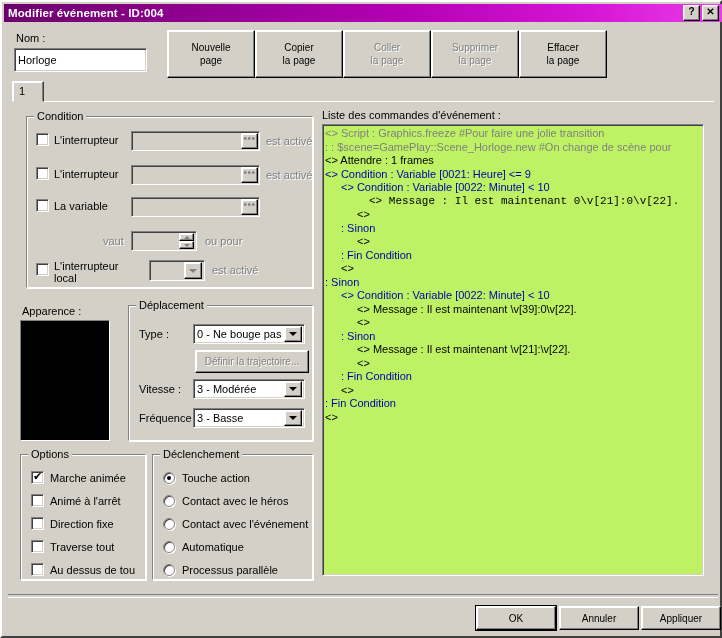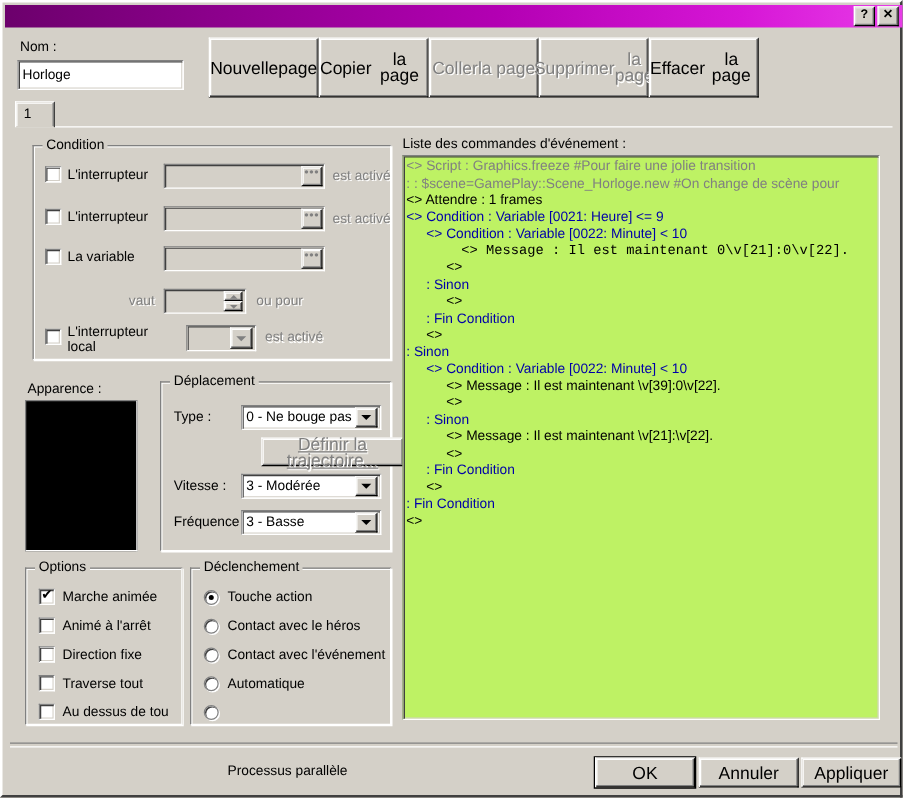--- a/index.html
+++ b/index.html
@@ -38,23 +38,23 @@
     border: 1px solid; border-color: #ffffff #000000 #000000 #ffffff;
     box-shadow: inset -1px -1px 0 #808080, inset 1px 1px 0 #dfdfdf;
     font-size: 10px; font-weight: bold; line-height: 12px; text-align: center;
     color: #000; font-family: "Liberation Sans", sans-serif; cursor: default;
   }
   
   .btn {
     background: #d4d0c8;
     border: 1px solid; border-color: #ffffff #000000 #000000 #ffffff;
     box-shadow: inset -1px -1px 0 #808080, inset 1px 1px 0 #ffffff;
-    font-family: "Liberation Sans", sans-serif; font-size: 14px;
+    font-family: "Liberation Sans", sans-serif; font-size: 10px;
     color: #000; text-align: center; cursor: default;
-    display: flex; flex-direction: row; align-items: center; justify-content: center;
+    display: flex; flex-direction: column; align-items: center; justify-content: center;
     line-height: 13px;
   }
   .btn.disabled { color: #808080; text-shadow: 1px 1px 0 #ffffff; }
   .btn.default { box-shadow: inset -1px -1px 0 #808080, inset 1px 1px 0 #ffffff, 0 0 0 1px #000; }
   .field {
     background: #ffffff;
     border: 1px solid; border-color: #808080 #ffffff #ffffff #808080;
     box-shadow: inset 1px 1px 0 #404040, inset -1px -1px 0 #d4d0c8;
     font-family: "Liberation Sans", sans-serif; font-size: 11px;
     padding: 2px 3px; box-sizing: border-box; color: #000;
@@ -170,20 +170,21 @@
     position: absolute; left: 6px; top: 592px; width: 710px; height: 2px;
     border-top: 1px solid #808080; border-bottom: 1px solid #ffffff;
   }
 </style>
 </head>
 <body>
 
 <div class="window">
 
   <div class="titlebar">
+    <span class="title-text">Modifier événement - ID:004</span>
     <span class="title-btns">
       <span class="tbtn">?</span>
       <span class="tbtn">✕</span>
     </span>
   </div>
 
   <div class="lbl" style="left:14px; top:30px;">Nom :</div>
   <div class="field" style="position:absolute; left:12px; top:46px; width:133px; height:24px; line-height:19px;">Horloge</div>
 
   <div class="btn" style="position:absolute; left:165px; top:28px; width:86px; height:46px;">
@@ -263,21 +264,21 @@
     <span class="glabel">Déplacement</span>
 
     <span class="lbl" style="left:10px; top:22px;">Type :</span>
     <span class="combo" style="left:64px; top:18px; width:112px; height:20px;">
       <span class="ctext">0 - Ne bouge pas</span>
       <span class="arrow">
           <i></i>
         </span>
     </span>
 
-    <span class="btn disabled" style="position:absolute; left:80px; top:44px; width:112px; height:21px; display:flex;text-decoration:underline;">Définir la trajectoire...</span>
+    <span class="btn disabled" style="position:absolute; left:66px; top:44px; width:112px; height:21px; display:flex;">Définir la trajectoire...</span>
 
     <span class="lbl" style="left:10px; top:77px;">Vitesse :</span>
     <span class="combo" style="left:64px; top:73px; width:112px; height:20px;">
       <span class="ctext">3 - Modérée</span>
       <span class="arrow">
           <i></i>
         </span>
     </span>
 
     <span class="lbl" style="left:10px; top:106px;">Fréquence :</span>
@@ -307,21 +308,21 @@
     <span class="glabel">Déclenchement</span>
     <span class="rb sel" style="left:10px; top:17px;"></span>
     <span class="lbl" style="left:29px; top:17px;">Touche action</span>
     <span class="rb" style="left:10px; top:40px;"></span>
     <span class="lbl" style="left:29px; top:40px;">Contact avec le héros</span>
     <span class="rb" style="left:10px; top:63px;"></span>
     <span class="lbl" style="left:29px; top:63px;">Contact avec l'événement</span>
     <span class="rb" style="left:10px; top:86px;"></span>
     <span class="lbl" style="left:29px; top:86px;">Automatique</span>
     <span class="rb" style="left:10px; top:109px;"></span>
-    <span class="lbl" style="left:29px; top:109px;margin-top:47px;">Processus parallèle</span>
+    <span class="lbl" style="left:29px; top:109px;">Processus parallèle</span>
   </div>
 
   <div class="lbl" style="left:320px; top:107px;">Liste des commandes d'événement :</div>
   <div class="listwrap">
     <div class="lines" id="cmd-lines">
         <div class="ln c-gray" style="padding-left: 0px;"><span class="dm">&lt;&gt;</span><span> Script : Graphics.freeze #Pour faire une jolie transition</span></div>
         <div class="ln c-gray" style="padding-left: 0px;"><span class="dm">:</span><span>         : $scene=GamePlay::Scene_Horloge.new #On change de scène pour</span></div>
         <div class="ln c-black" style="padding-left: 0px;"><span class="dm">&lt;&gt;</span><span> Attendre : 1 frames</span></div>
         <div class="ln c-blue" style="padding-left: 0px;"><span class="dm">&lt;&gt;</span><span> Condition : Variable [0021: Heure] &lt;= 9</span></div>
         <div class="ln c-blue" style="padding-left: 16px;"><span class="dm">&lt;&gt;</span><span> Condition : Variable [0022: Minute] &lt; 10</span></div>

